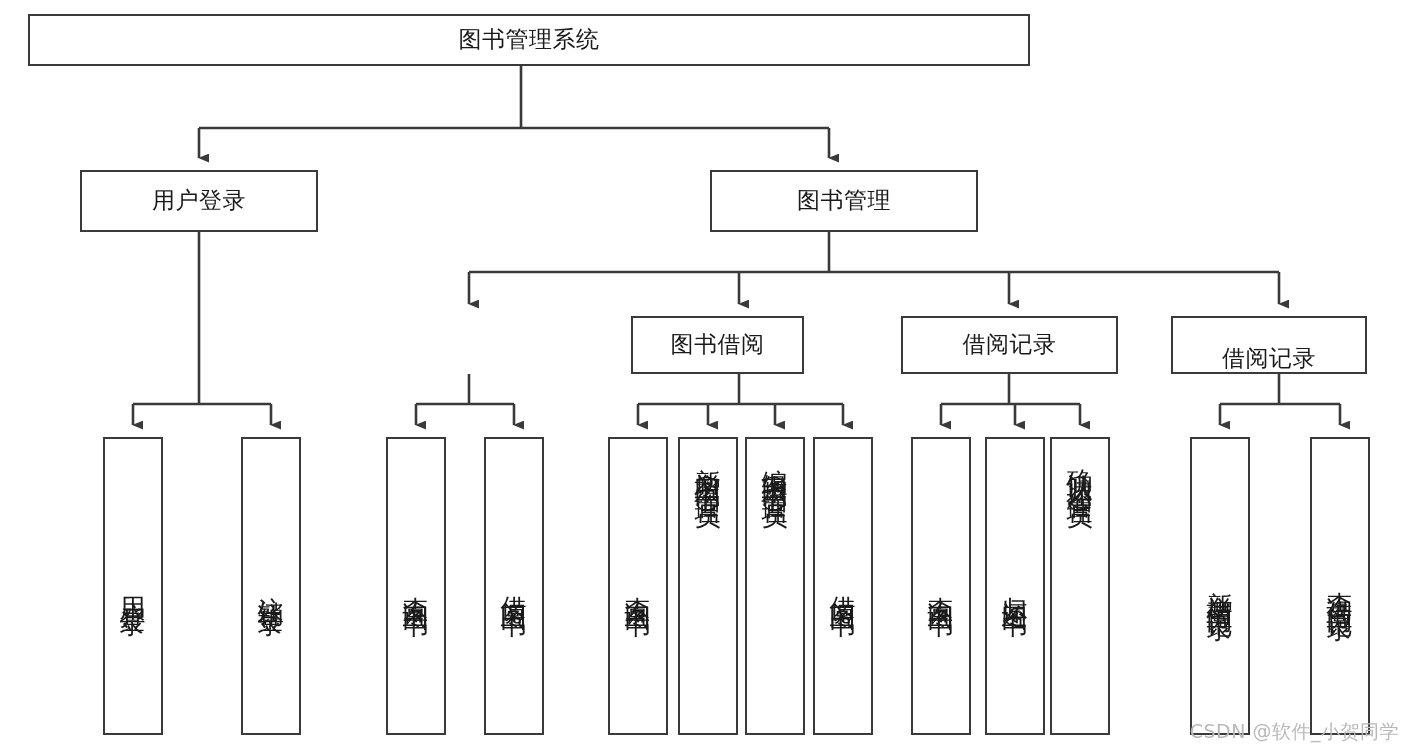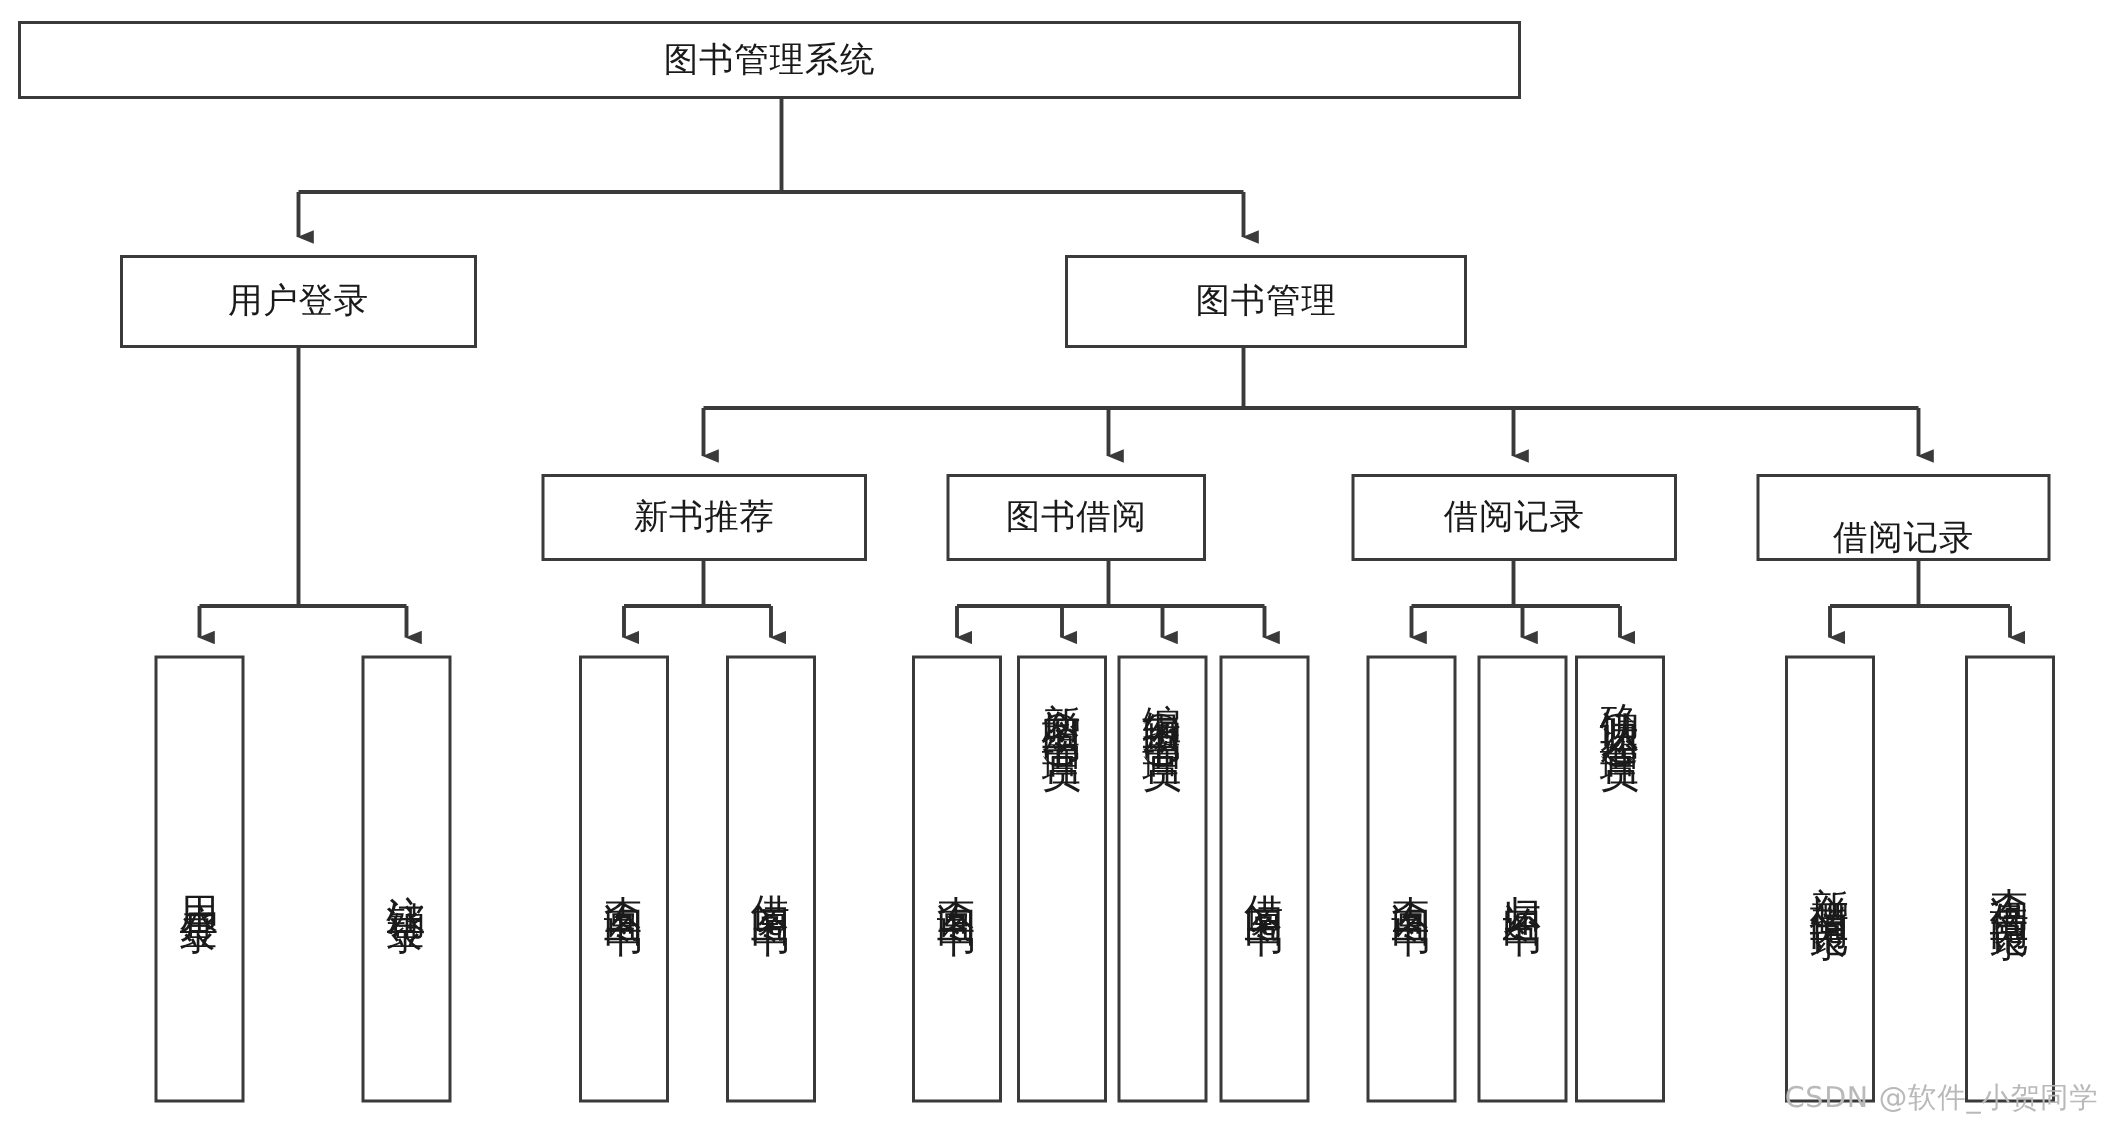--- a/index.html
+++ b/index.html
@@ -138,34 +138,31 @@
       <path d="M1015,404 L1015,425" marker-end="url(#arrow)"></path>
       <path d="M1080,404 L1080,425" marker-end="url(#arrow)"></path>
 
       <path d="M1279,374 L1279,404"></path>
       <path d="M1220,404 L1340,404"></path>
       <path d="M1220,404 L1220,425" marker-end="url(#arrow)"></path>
       <path d="M1340,404 L1340,425" marker-end="url(#arrow)"></path>
     </g>
   </svg>
 
-  <div class="node horiz root" style="left:12px; top:14px; width:1002px; height:52px;">
+  <div class="node horiz root" style="left:28px; top:14px; width:1002px; height:52px;">
     <span class="label">图书管理系统</span>
   </div>
 
   <div class="node horiz lvl2" style="left:80px; top:170px; width:238px; height:62px;">
     <span class="label">用户登录</span>
   </div>
   <div class="node horiz lvl2" style="left:710px; top:170px; width:268px; height:62px;">
     <span class="label">图书管理</span>
   </div>
 
-  <div class="node horiz lvl3" style="left:361px; top:316px; width:217px; height:58px;">
-    <span class="label">新书推荐</span>
-  </div>
   <div class="node horiz lvl3" style="left:631px; top:316px; width:173px; height:58px;">
     <span class="label">图书借阅</span>
   </div>
   <div class="node horiz lvl3" style="left:901px; top:316px; width:217px; height:58px;">
     <span class="label">借阅记录</span>
   </div>
   <div class="node horiz lvl3" style="left:1171px; top:316px; width:196px; height:58px;align-items:flex-end;">
     <span class="label">借阅记录</span>
   </div>
 

